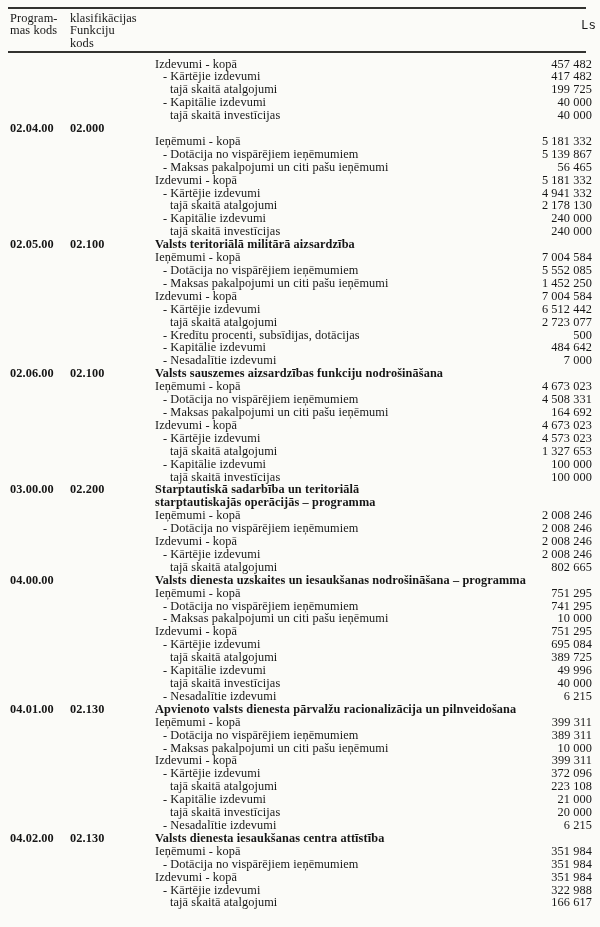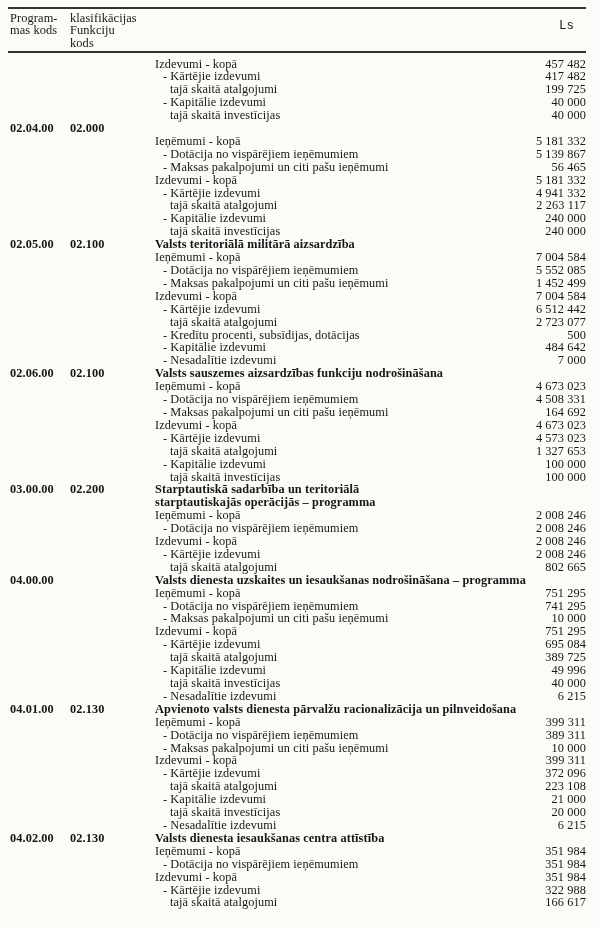--- a/index.html
+++ b/index.html
@@ -22,30 +22,30 @@
   .rule {
     height: 0;
     border-top: 2px solid #323230;
     margin-left: 8px;
     margin-right: 14px;
   }
   .rule-top { margin-top: 7px; }
   .header {
     display: flex;
     align-items: flex-start;
-    margin: 3px 26px 2px 10px;
+    margin: 3px 4px 2px 10px;
     font-size: 12.4px;
     line-height: 12.4px;
     letter-spacing: 0.1px;
   }
   .h-col1 { width: 60px; flex: none; }
   .h-col2 { flex: 1; }
   .h-ls   { flex: none; padding-top: 8px; font-family: Liberation Mono, monospace; }
   .rows {
-    margin: 4px 14px 0 10px;
+    margin: 4px 8px 0 10px;
   }
   .row {
     display: flex;
     align-items: center;
     height: 12.92px;
     font-size: 12.3px;
     line-height: 12.3px;
     letter-spacing: 0.1px;
     white-space: nowrap;
   }
@@ -153,21 +153,21 @@
     <div class="c-code1"></div>
     <div class="c-code2"></div>
     <div class="c-label ind1">- Kārtējie izdevumi</div>
     <div class="c-value">4 941 332</div>
   </div>
 
   <div class="row">
     <div class="c-code1"></div>
     <div class="c-code2"></div>
     <div class="c-label ind2">tajā skaitā atalgojumi</div>
-    <div class="c-value">2 263 117</div>
+    <div class="c-value">2 178 130</div>
   </div>
 
   <div class="row">
     <div class="c-code1"></div>
     <div class="c-code2"></div>
     <div class="c-label ind1">- Kapitālie izdevumi</div>
     <div class="c-value">240 000</div>
   </div>
 
   <div class="row">
@@ -195,21 +195,21 @@
     <div class="c-code1"></div>
     <div class="c-code2"></div>
     <div class="c-label ind1">- Dotācija no vispārējiem ieņēmumiem</div>
     <div class="c-value">5 552 085</div>
   </div>
 
   <div class="row">
     <div class="c-code1"></div>
     <div class="c-code2"></div>
     <div class="c-label ind1">- Maksas pakalpojumi un citi pašu ieņēmumi</div>
-    <div class="c-value">1 452 499</div>
+    <div class="c-value">1 452 250</div>
   </div>
 
   <div class="row">
     <div class="c-code1"></div>
     <div class="c-code2"></div>
     <div class="c-label ind0">Izdevumi - kopā</div>
     <div class="c-value">7 004 584</div>
   </div>
 
   <div class="row">

